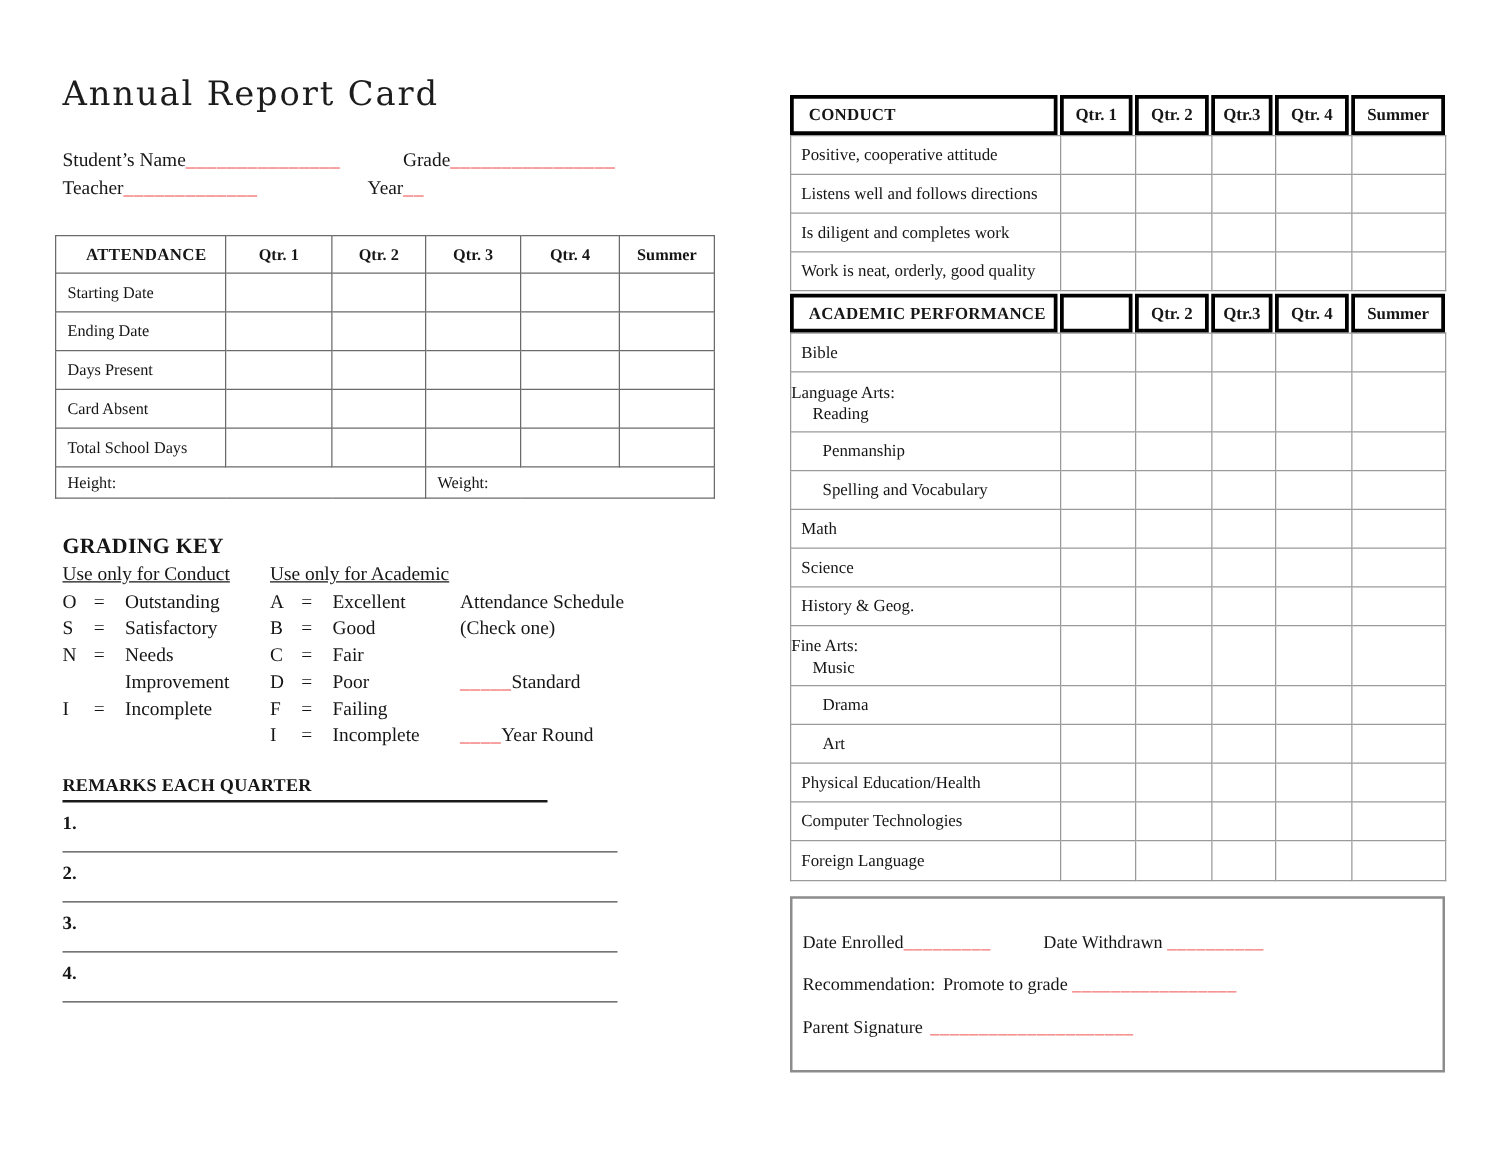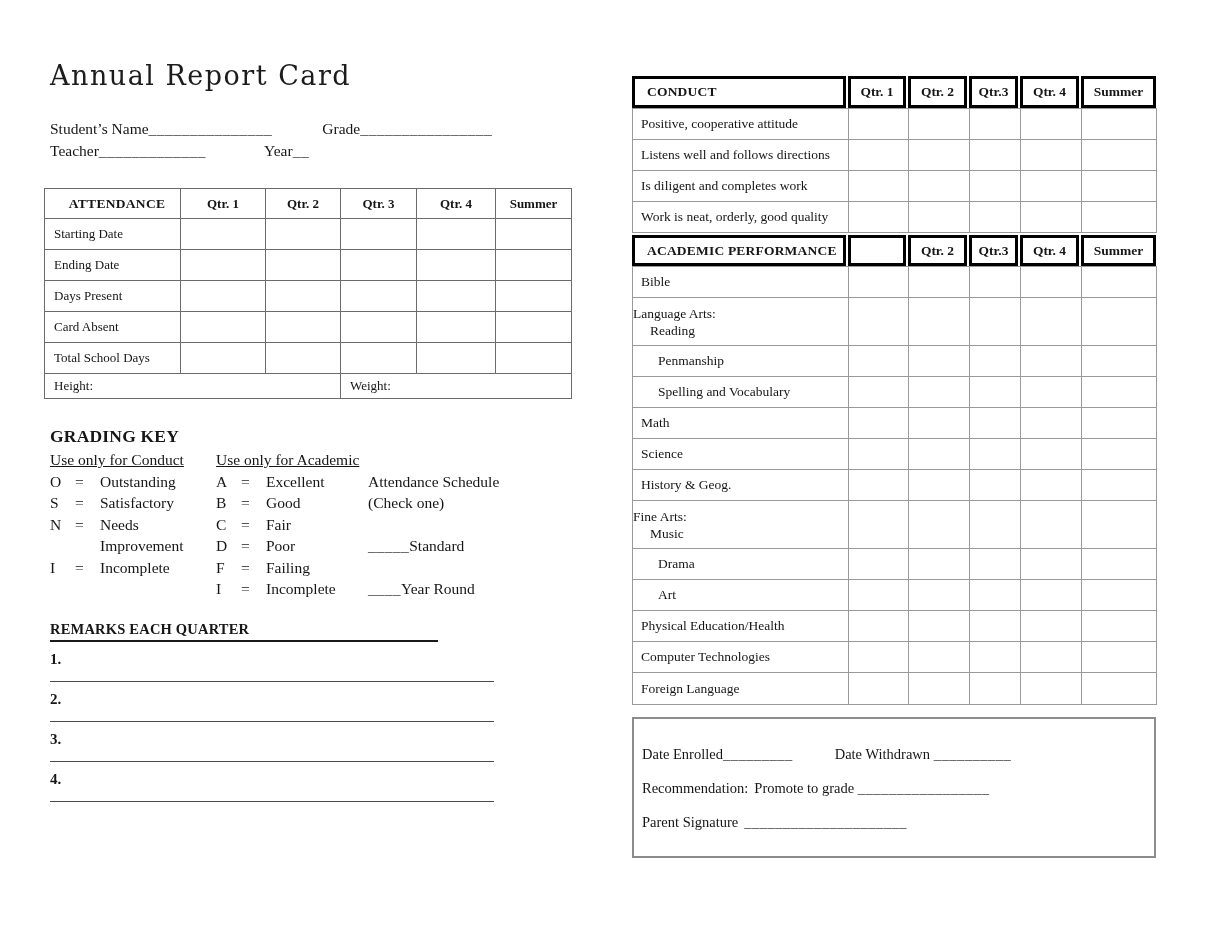--- a/index.html
+++ b/index.html
@@ -7,23 +7,23 @@
     position:relative; width:1207px; height:930px; background:#fff;
     font-family:"Liberation Serif", serif; color:#161616; overflow:hidden;
   }
   
   .title {
     position:absolute; left:50px; top:60px;
     font-family:"DejaVu Serif", serif; font-size:27px; letter-spacing:1.5px;
     color:#1c1c1c; white-space:nowrap;
   }
   .info { position:absolute; left:50px; top:118px; font-size:15.5px; line-height:22px; white-space:nowrap; }
-  .blank { color:#404040; letter-spacing:0.5px; }
+  .blank { color:#ef4444; letter-spacing:0.5px; }
   .grade-group { margin-left:50px; }
-  .year-group  { margin-left:58px; }
+  .year-group  { margin-left:88px; }
 
   table { border-spacing:0; }
   .att-table { position:absolute; left:44px; top:188px; width:527px; border-collapse:collapse; table-layout:fixed; }
   .att-table th, .att-table td { border:1px solid #6b6b6b; padding:0; vertical-align:middle; font-size:13px; }
   .att-table th { height:29px; font-weight:bold; text-align:center; }
   .att-table th.attlabel { text-align:center; padding-left:9px; font-size:13.5px; letter-spacing:0.3px; }
   .att-table td.rowlab { text-align:left; padding-left:9px; }
   .att-table tr.r td { height:30px; }
   .att-table tr.f td { height:24px; text-align:left; padding-left:9px; }
 

